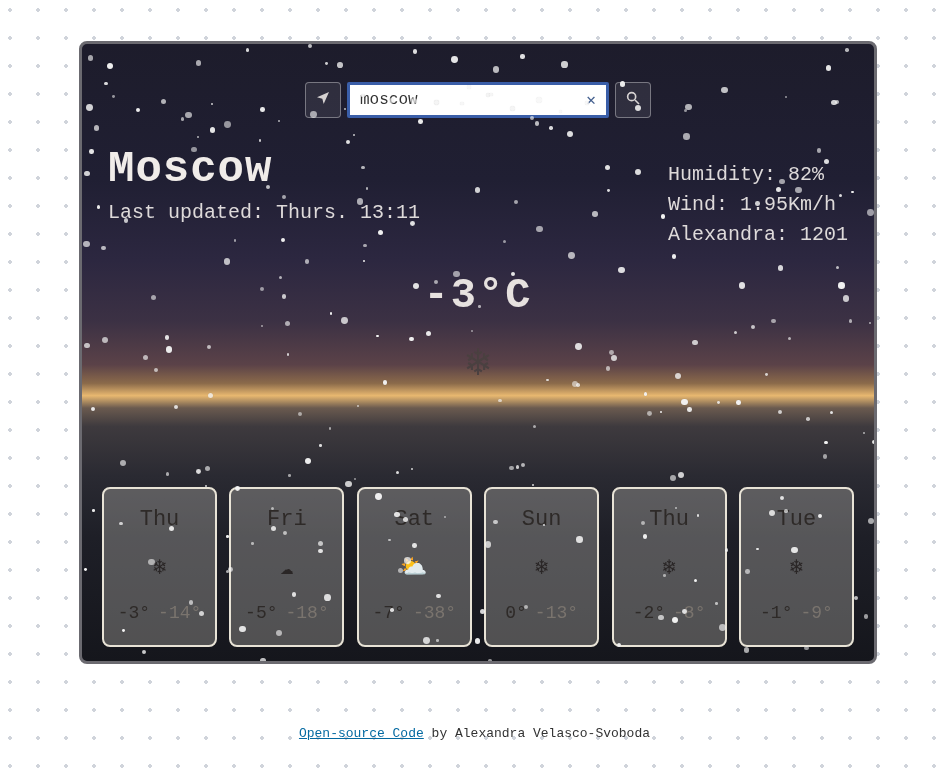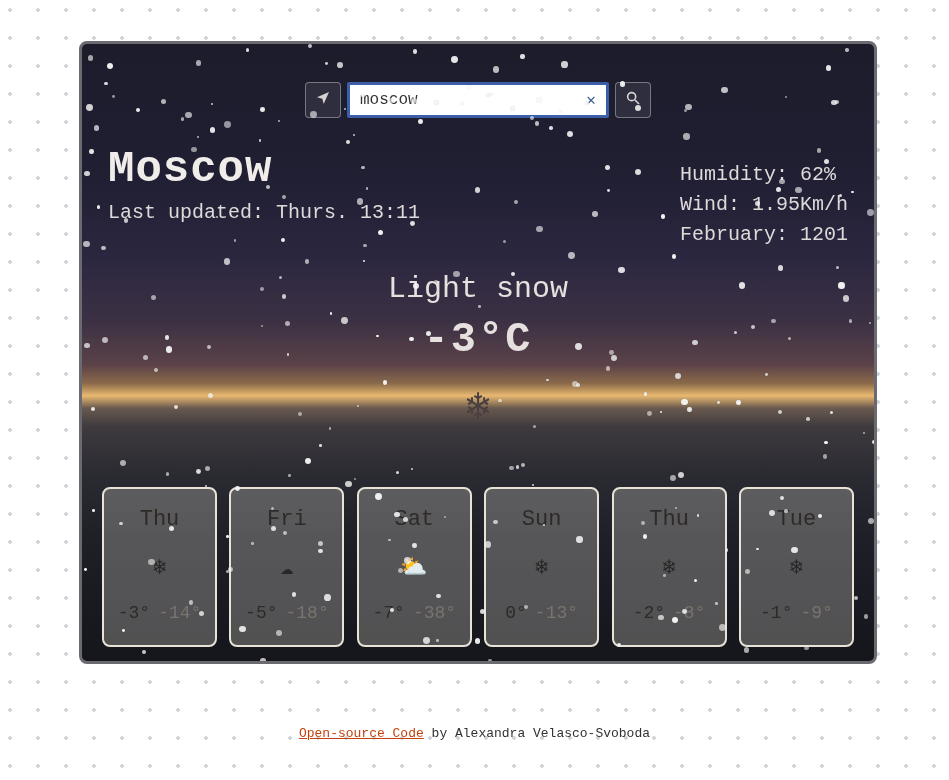--- a/index.html
+++ b/index.html
@@ -56,21 +56,21 @@
   }
   .fcard .day{font-size:22px;color:#2e2a28;font-weight:500}
   .fcard .ficon{font-size:22px;margin-top:22px;color:#2a2626}
   .fcard .temps{margin-top:22px;font-size:18px}
   .fcard .lo{color:#7a746e;margin-left:8px}
   
   .snow{position:absolute;inset:0;pointer-events:none}
   .snow span{position:absolute;background:#f5f5f5;border-radius:50%;box-shadow:0 0 1px rgba(0,0,0,.2)}
   
   .footer{position:absolute;left:0;right:0;top:726px;text-align:center;font-size:13px;color:#323232}
-  .footer a{color:#c2410c;text-decoration:underline}
+  .footer a{color:#0369a1;text-decoration:underline}
 </style>
 </head>
 <body>
 
 <div class="card">
 
   <div class="searchrow">
     <div class="iconbtn">
       <span>
         <svg width="16" height="16" viewBox="0 0 24 24" fill="currentColor">
@@ -98,35 +98,34 @@
       <div class="sub">
         <div>
           <span>Last updated:</span>
           <span>Thurs. 13:11</span>
         </div>
       </div>
     </div>
     <div class="right">
       <div>
         <span>Humidity:</span>
-        <span>62%</span>
+        <span>82%</span>
       </div>
       <div>
         <span>Wind:</span>
         <span>1.95Km/h</span>
       </div>
       <div>
-        <span>February:</span>
+        <span>Alexandra:</span>
         <span>1201</span>
       </div>
     </div>
   </div>
 
   <div class="mid">
-    <div class="cond">Light snow</div>
     <div class="temp">
       <span>-3</span><span>°C</span>
     </div>
     <div class="bigicon">❄</div>
   </div>
 
   <div class="forecast" id="forecast">
       <div class="fcard">
         <div class="day">Thu</div>
         <div class="ficon">❄</div>

